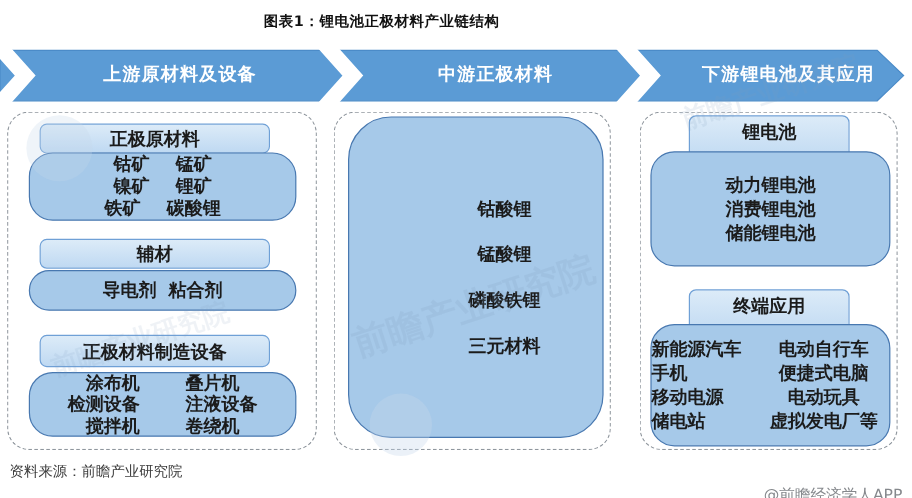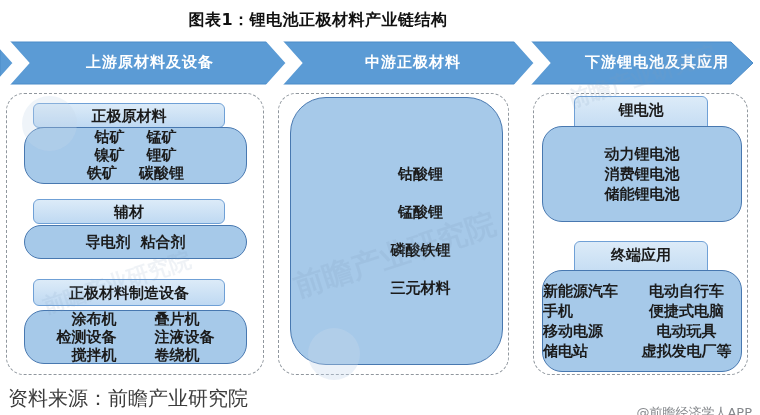--- a/index.html
+++ b/index.html
@@ -1,19 +1,19 @@
 <!DOCTYPE html>
 <html><head>
 <meta charset="utf-8">
 <style>
   html,body{margin:0;padding:0;background:#fff;}
   .stage{position:relative;width:760px;height:415px;background:#fff;overflow:hidden;
          font-family:"DejaVu Sans","Liberation Sans",sans-serif;color:#1b1b1b;}
   .title{position:absolute;top:10px;left:0;width:636px;text-align:center;
-         font-size:16px;font-weight:700;color:#111;letter-spacing:.5px;}
+         font-size:12px;font-weight:700;color:#111;letter-spacing:.5px;}
   .band{position:absolute;left:0;top:40px;}
   .stage-label{position:absolute;top:40px;height:45px;line-height:45px;text-align:center;
          color:#fff;font-size:15px;font-weight:700;letter-spacing:1px;}
   .sl1{left:30px;width:240px;} .sl2{left:313px;width:200px;} .sl3{left:557px;width:200px;}
 
   .panel{position:absolute;top:93px;height:282px;border:1.5px dashed #90979e;
          border-radius:18px;background:#fff;box-sizing:border-box;}
   .p-left{left:6px;width:258px;} .p-mid{left:278px;width:231px;} .p-right{left:533px;width:215px;}
 
   .hdr{position:absolute;height:25px;line-height:25px;text-align:center;font-size:15px;font-weight:700;
@@ -36,21 +36,21 @@
   .mid-item{font-size:15px;font-weight:700;line-height:18px;}
 
   .hdr-d{left:40px;width:134px;height:40px;line-height:27px;}
   .box-d{left:8px;width:200px;}
   .d-h1{top:2px;} .d-b1{top:32px;height:96px;gap:3px;}
   .d-h2{top:147px;} .d-b2{top:176px;height:102px;gap:2px;}
   .approw{display:grid;grid-template-columns:45% 55%;font-size:15px;font-weight:700;line-height:18px;}
   .approw .c1{text-align:left;white-space:nowrap;}
   .approw .c2{text-align:center;white-space:nowrap;}
 
-  .src{position:absolute;left:8px;top:385px;font-size:20px;color:#3c3c3c;}
+  .src{position:absolute;left:8px;top:385px;font-size:12px;color:#3c3c3c;}
   .credit{position:absolute;right:8px;top:404px;font-size:13px;color:#85888c;}
 
   .wm{position:absolute;color:#7f9dbd;font-weight:700;pointer-events:none;white-space:nowrap;
       transform:rotate(-18deg);}
   .wm1{left:290px;top:235px;font-size:30px;opacity:.16;}
   .wm2{left:565px;top:62px;font-size:22px;opacity:.14;}
   .wm3{left:40px;top:268px;font-size:22px;opacity:.12;}
   .wmc{position:absolute;border-radius:50%;background:#c7d7ea;pointer-events:none;}
   .wmc1{left:308px;top:328px;width:52px;height:52px;opacity:.35;}
   .wmc2{left:22px;top:96px;width:55px;height:55px;opacity:.28;}

